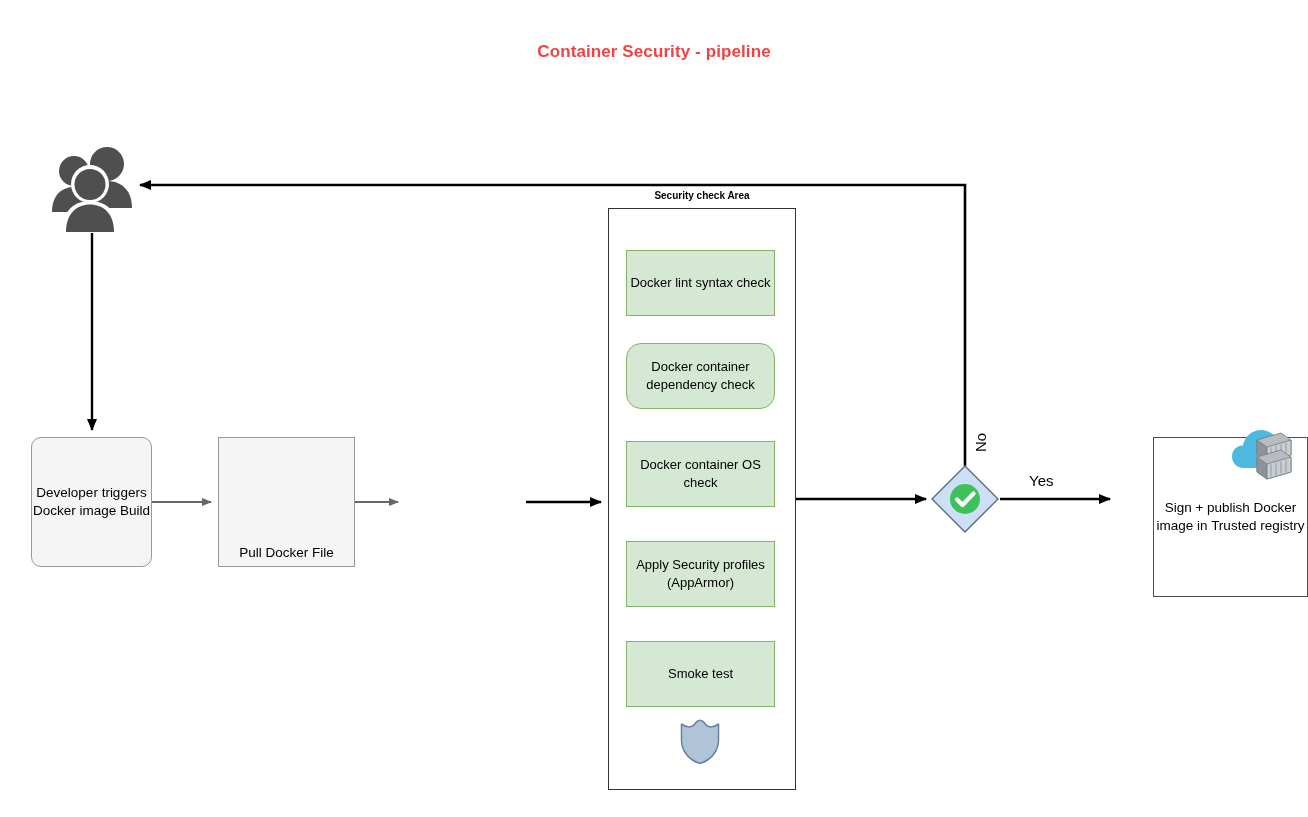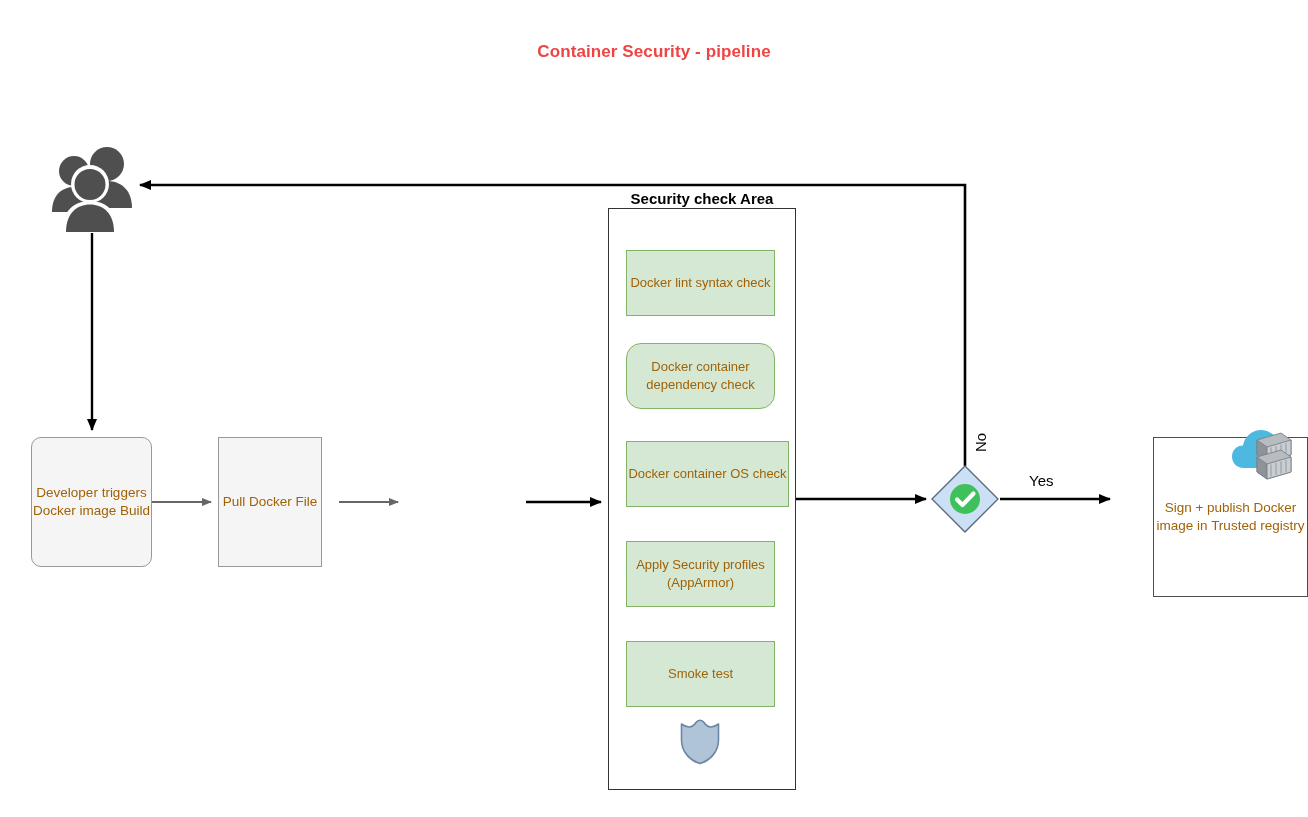--- a/index.html
+++ b/index.html
@@ -29,21 +29,21 @@
   
   .node {
     position: absolute;
     box-sizing: border-box;
     display: flex;
     align-items: center;
     justify-content: center;
     text-align: center;
     font-size: 13.5px;
     line-height: 1.35;
-    color: #a16207;
+    color: #000000;
     padding: 4px 0;
   }
   .gray-box {
     background: #f5f5f5;
     border: 1px solid #999999;
   }
   .green-box {
     background: #d5e8d4;
     border: 1px solid #82b366;
     font-size: 13px;
@@ -53,21 +53,21 @@
     border: 1px solid #4d4d4d;
   }
   .area-box {
     position: absolute;
     box-sizing: border-box;
     background: #ffffff;
     border: 1px solid #333333;
   }
   .area-title {
     position: absolute;
-    font-size: 15px;
+    font-size: 10px;
     font-weight: bold;
     color: #000000;
     text-align: center;
     white-space: nowrap;
   }
   
   svg.layer {
     position: absolute;
     left: 0;
     top: 0;
@@ -153,38 +153,38 @@
       <circle cx="46" cy="44.5" r="15.5" fill="#4f4f4f"></circle>
       <path d="M18 92 C18 70 31 61 46 61 C61 61 74 70 74 92 Z" fill="#ffffff"></path>
       <path d="M22 92 C22 73 33 64.5 46 64.5 C59 64.5 70 73 70 92 Z" fill="#4f4f4f"></path>
     </svg>
   </div>
 
   <div class="node gray-box" style="left:31px; top:437px; width:121px; height:130px;border-radius:10px;">
     <span>Developer triggers Docker image Build</span>
   </div>
 
-  <div class="node gray-box" style="left:218px; top:437px; width:104px; height:130px;">
+  <div class="node gray-box" style="left:218px; top:437px; width:137px; height:130px;align-items:flex-end;">
     <span>Pull Docker File</span>
   </div>
 
 
   <div class="area-title" style="left:608px; top:190px; width:188px;">Security check Area</div>
 
   <div class="area-box" style="left:608px; top:208px; width:188px; height:582px;"></div>
 
   <div class="node green-box" style="left:626px; top:250px; width:149px; height:66px;">
     <span>Docker lint syntax check</span>
   </div>
 
   <div class="node green-box" style="left:626px; top:343px; width:149px; height:66px;border-radius:15px;">
     <span>Docker container dependency check</span>
   </div>
 
-  <div class="node green-box" style="left:626px; top:441px; width:163px; height:66px;">
+  <div class="node green-box" style="left:626px; top:441px; width:149px; height:66px;">
     <span>Docker container OS check</span>
   </div>
 
   <div class="node green-box" style="left:626px; top:541px; width:149px; height:66px;">
     <span>Apply Security profiles (AppArmor)</span>
   </div>
 
   <div class="node green-box" style="left:626px; top:641px; width:149px; height:66px;">
     <span>Smoke test</span>
   </div>

